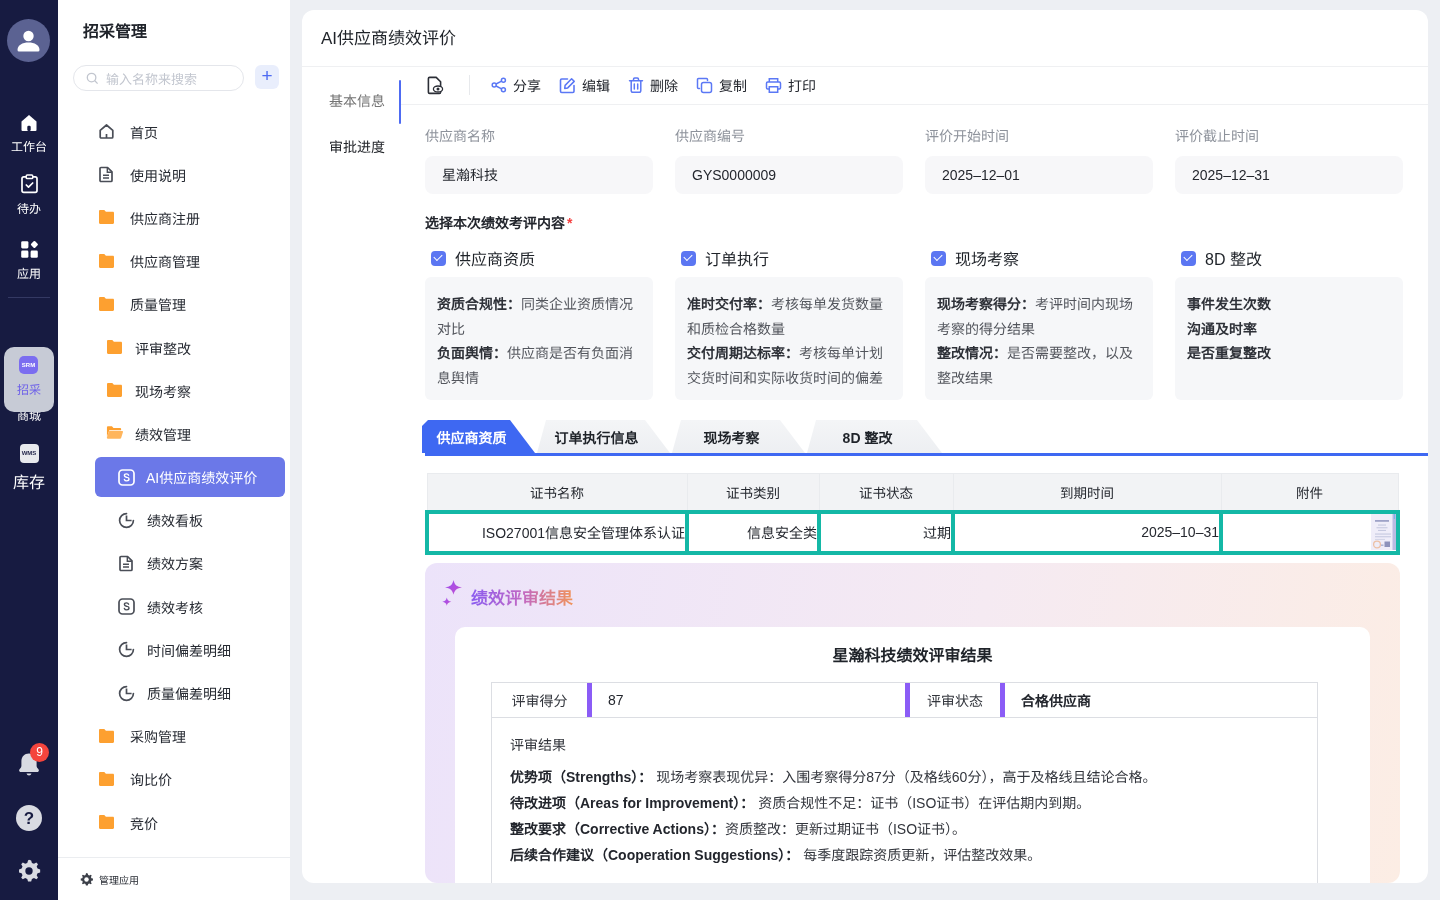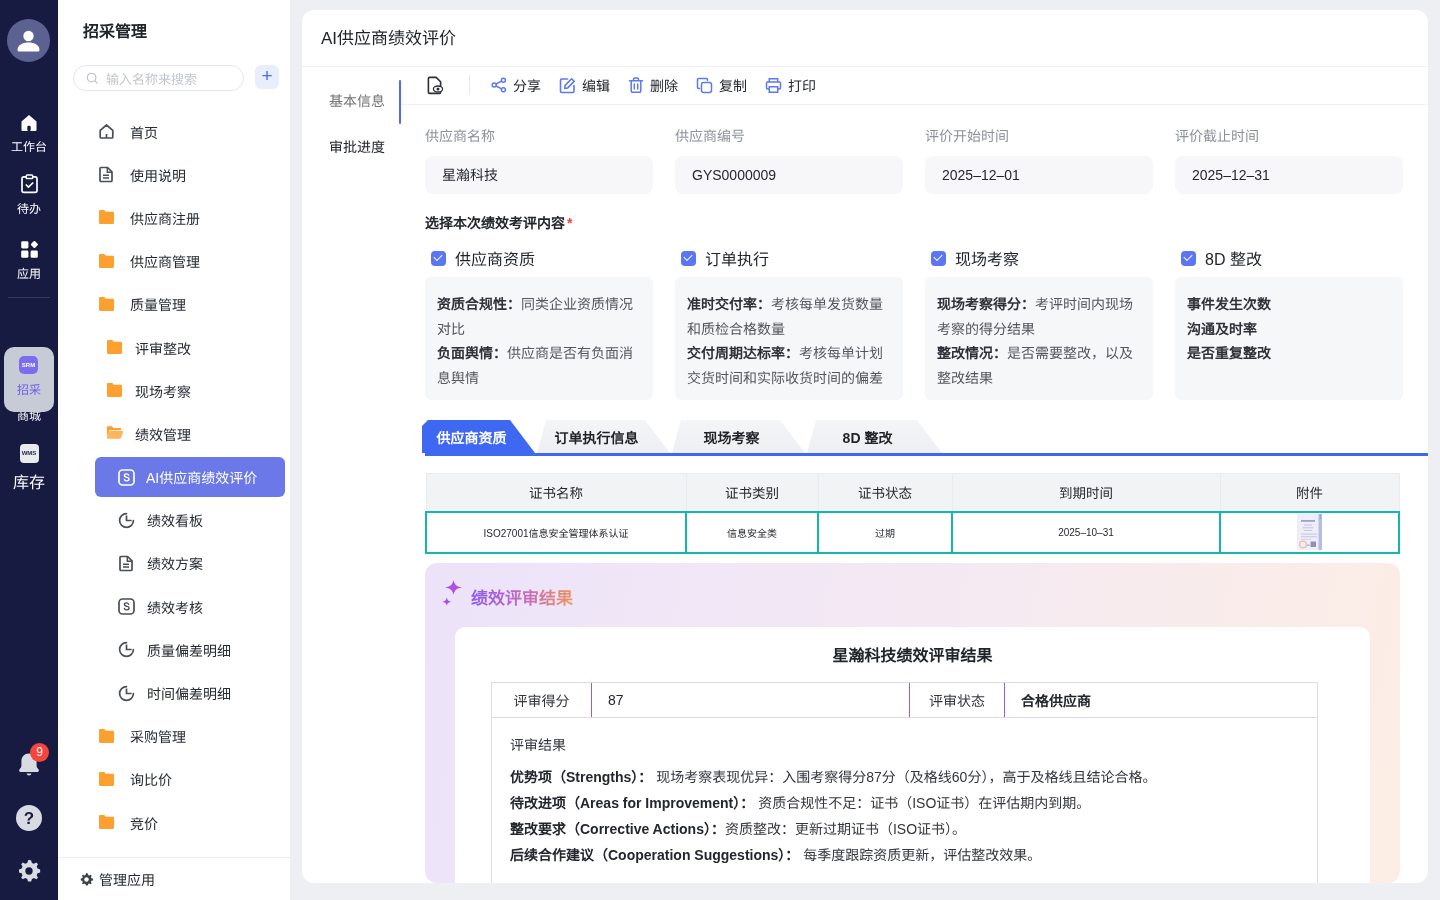--- a/index.html
+++ b/index.html
@@ -21,21 +21,21 @@
 #plusbtn{position:absolute;left:197px;top:65px;width:24px;height:24px;border-radius:6px;background:#e9eefc;color:#4e6bf2;font-size:19px;text-align:center;line-height:22px;font-weight:400;}
 #menu{position:absolute;left:0;top:110px;width:232px;}
 .mi{height:43.2px;display:flex;align-items:center;font-size:14px;color:#272b33;}
 .mi .ic{width:17px;height:17px;margin-right:15px;flex:none;display:flex;}
 .mi.l2 .ic,.mi.l3 .ic{margin-right:12px;}
 .mi.l1{padding-left:40px;}
 .mi.l2{padding-left:48px;}
 .mi.l3{padding-left:60px;}
 .mi.sel{background:#6b78e8;border-radius:6px;margin:1.6px 5px 1.6px 37px;color:#fff;height:40px;padding-left:23px;}
 .mi.sel .ic{margin-right:11px;}
-#manage{position:absolute;left:0;bottom:0;width:232px;height:43px;border-top:1px solid #ebedf0;display:flex;align-items:center;padding-left:21px;font-size:14px;color:#272b33;}
+#manage{position:absolute;left:0;bottom:0;width:232px;height:43px;border-top:1px solid #ebedf0;display:flex;align-items:center;padding-left:21px;font-size:10px;color:#272b33;}
 #manage svg{margin-right:5px;}
 
 #card{position:absolute;left:302px;top:10px;width:1126px;height:873px;background:#fff;border-radius:12px;overflow:hidden;}
 #card h2{position:absolute;left:19px;top:14px;font-size:17px;font-weight:500;color:#1f2329;}
 #hdrline{position:absolute;left:0;top:56px;width:1126px;height:1px;background:#eff0f2;}
 #lefttabs{position:absolute;left:0;top:56px;width:99px;}
 #lefttabs .lt{position:absolute;left:27px;font-size:14px;}
 #bluebar{position:absolute;left:96.5px;top:14px;width:2.5px;height:44px;background:#4e6bf2;border-radius:2px;}
 #toolbar{position:absolute;left:99px;top:56px;width:1027px;height:39px;border-bottom:1px solid #eff0f2;display:flex;align-items:center;}
 .tbi{display:flex;align-items:center;font-size:14px;color:#25282f;}
@@ -57,29 +57,29 @@
 .desc b{color:#2e3138;font-weight:600;}
 
 #tabs{position:absolute;left:0px;top:315px;width:1027px;height:36px;}
 .tab{position:absolute;top:0;height:33px;color:#1f2329;font-size:14px;font-weight:600;display:flex;align-items:center;justify-content:center;padding-right:14px;}
 .tab.on{background:#3e68f2;color:#fff;clip-path:polygon(0 100%,0 6px,6px 0,calc(100% - 25px) 0,100% 100%);}
 .tab.off{background:linear-gradient(180deg,#f4f5f7,#edeff2);clip-path:polygon(0 100%,9px 0,calc(100% - 25px) 0,100% 100%);}
 #tabline{position:absolute;left:0;top:33px;width:1003px;height:2.5px;background:#3e68f2;}
 
 #ctable{position:absolute;left:24px;top:368px;width:975px;border-collapse:collapse;font-size:13.5px;}
 #ctable th{background:#f2f3f5;font-weight:400;height:38px;border:1px solid #e9ebee;color:#25282f;}
-#ctable td{height:41px;border:2px solid #14b8a6;text-align:center;color:#25282f;font-size:10px;}
+#ctable td{height:41px;border:4px solid #14b8a6;text-align:right;color:#25282f;font-size:14px;}
 
 #panel{position:absolute;left:24px;top:458px;width:975px;height:320px;border-radius:12px;background:linear-gradient(100deg,#ece3fa 0%,#f5eaf2 55%,#fcede4 100%);}
 #ptitle{position:absolute;left:46px;top:21px;font-size:17px;font-weight:600;background:linear-gradient(90deg,#8a5cf0,#c168c5,#f0945a);-webkit-background-clip:text;background-clip:text;color:transparent;}
 #innercard{position:absolute;left:30px;top:64px;width:915px;height:280px;background:#fff;border-radius:10px;}
 #innercard h3{text-align:center;margin-top:15px;font-size:16px;font-weight:600;color:#1f2329;}
 #rtable{position:absolute;left:36px;top:55px;width:827px;height:230px;border:1px solid #dcdee3;}
 #rrow1{display:flex;height:35px;border-bottom:1px solid #dcdee3;font-size:14px;}
-#rrow1>div{display:flex;align-items:center;border-right:1px solid #8b5cf6;}
+#rrow1>div{display:flex;align-items:center;border-right:5px solid #8b5cf6;}
 #rcell{padding:16px 18px 0 18px;font-size:14px;color:#33363d;}
 .rline{margin-top:12px;line-height:14px;}
 .rline b{color:#23262d;font-weight:600;text-align:center;}
 </style>
 </head>
 <body>
 
 <div id="rail">
   <div id="avatar">
     <svg width="43" height="43" viewBox="0 0 43 43">
@@ -228,27 +228,27 @@
           <svg width="17" height="17" viewBox="0 0 17 17">
             <rect x="1" y="1" width="15" height="15" rx="3.5" fill="none" stroke="#4a4e57" stroke-width="1.7"></rect>
             <path d="M10.6 6.2c-.3-.8-1.1-1.3-2.1-1.3-1.2 0-2.1.7-2.1 1.7 0 .9.7 1.4 1.9 1.6l.8.2c1.2.2 1.9.8 1.9 1.7 0 1.1-1 1.8-2.3 1.8-1.1 0-2-.5-2.3-1.4" fill="none" stroke="#4a4e57" stroke-width="1.4" stroke-linecap="round"></path>
           </svg>
         </span>绩效考核</div>
     <div class="mi l3"><span class="ic">
           <svg width="17" height="17" viewBox="0 0 17 17">
             <path d="M8.5 1.6a6.9 6.9 0 1 0 6.9 6.9" fill="none" stroke="#4a4e57" stroke-width="1.7" stroke-linecap="round"></path>
             <path d="M8.5 3.4v5.1h5.1" fill="none" stroke="#4a4e57" stroke-width="1.7"></path>
           </svg>
-        </span>质量偏差明细</div>
+        </span>时间偏差明细</div>
     <div class="mi l3"><span class="ic">
           <svg width="17" height="17" viewBox="0 0 17 17">
             <path d="M8.5 1.6a6.9 6.9 0 1 0 6.9 6.9" fill="none" stroke="#4a4e57" stroke-width="1.7" stroke-linecap="round"></path>
             <path d="M8.5 3.4v5.1h5.1" fill="none" stroke="#4a4e57" stroke-width="1.7"></path>
           </svg>
-        </span>时间偏差明细</div>
+        </span>质量偏差明细</div>
     <div class="mi l1"><span class="ic">
           <svg width="17" height="15" viewBox="0 0 17 15">
             <path d="M1 2.2C1 1.5 1.5 1 2.2 1h4.1l1.6 1.8h6.9c.7 0 1.2.5 1.2 1.2v9.8c0 .7-.5 1.2-1.2 1.2H2.2c-.7 0-1.2-.5-1.2-1.2z" fill="#fda030"></path>
           </svg>
         </span>采购管理</div>
     <div class="mi l1"><span class="ic">
           <svg width="17" height="15" viewBox="0 0 17 15">
             <path d="M1 2.2C1 1.5 1.5 1 2.2 1h4.1l1.6 1.8h6.9c.7 0 1.2.5 1.2 1.2v9.8c0 .7-.5 1.2-1.2 1.2H2.2c-.7 0-1.2-.5-1.2-1.2z" fill="#fda030"></path>
           </svg>
         </span>询比价</div>

